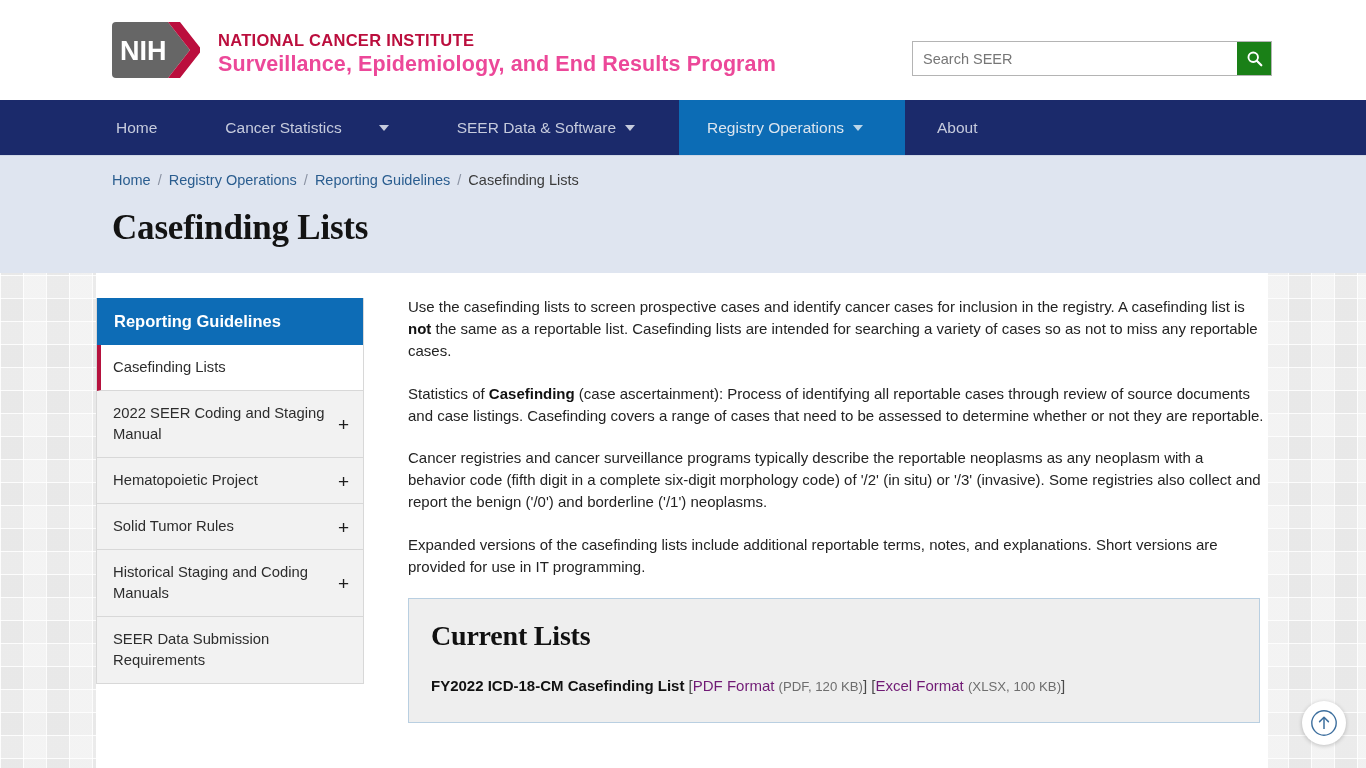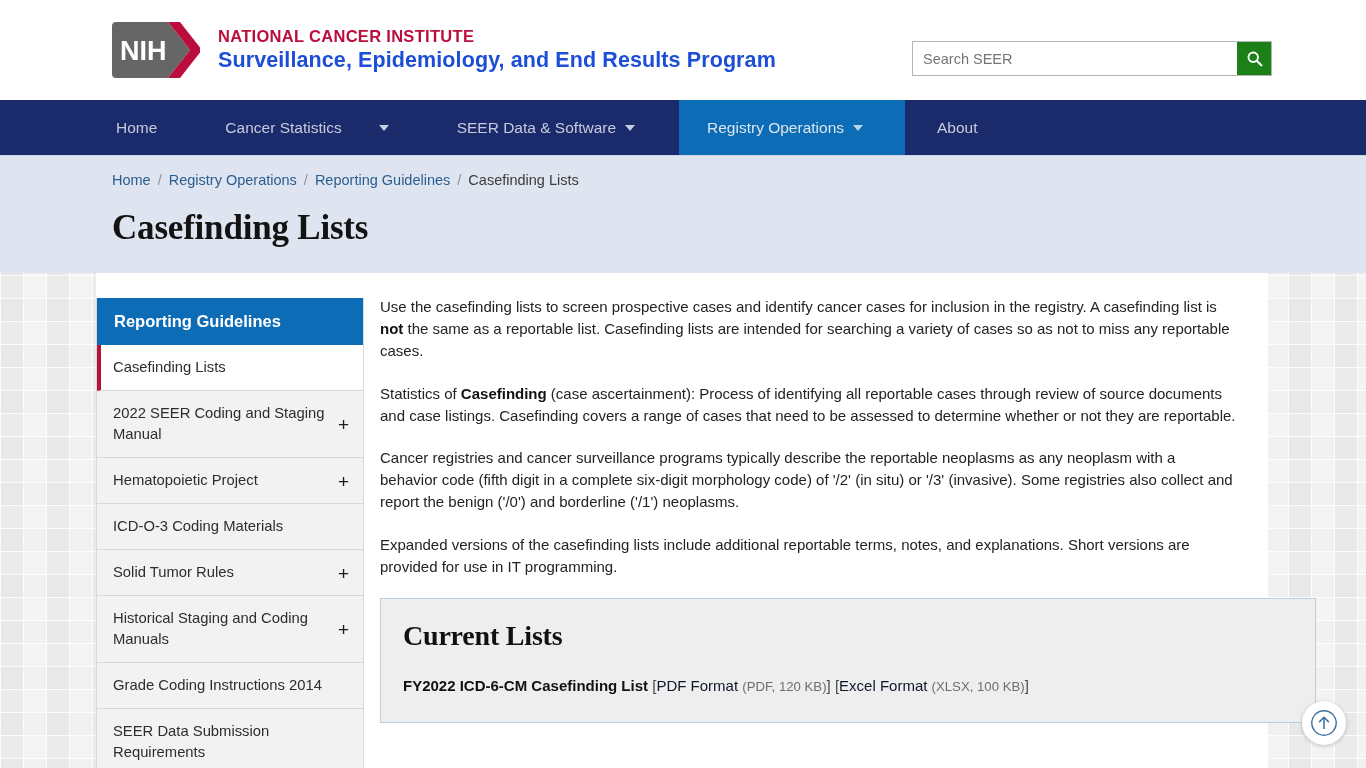--- a/index.html
+++ b/index.html
@@ -28,33 +28,33 @@
   
   .masthead {
     position: relative;
     height: 100px;
     background: #ffffff;
     z-index: 5;
   }
   .brand {
     position: absolute;
     left: 112px; top: 22px;
-    display: flex; align-items: center;
+    display: flex; align-items: flex-end;
   }
   .nih-logo { width: 88px; height: 56px; display: block; }
   .brand-text { margin-left: 18px; }
   .brand-line1 {
     color: #bb0e3d;
     font-weight: bold;
     font-size: 16.5px;
     letter-spacing: .3px;
     line-height: 20px;
   }
   .brand-line2 {
-    color: #1d4ed8;
+    color: #ec4899;
     font-weight: bold;
     font-size: 21.5px;
     line-height: 28px;
     letter-spacing: .1px;
   }
 
   .search-wrap {
     position: absolute;
     right: 94px; top: 41px;
     width: 360px; height: 35px;
@@ -207,54 +207,54 @@
     transform: translateY(-50%);
     font-size: 19px;
     line-height: 1;
     color: #1d1d1d;
     font-weight: 500;
   }
 
   
   .article {
     position: absolute;
-    left: 284px; top: 28px;
+    left: 312px; top: 28px;
     width: 856px;
   }
   .article p {
     font-size: 15px;
     line-height: 22.2px;
     color: #232323;
     margin-bottom: 20px;
   }
   .article p b, .article p strong { font-weight: bold; color: #111; }
 
   .callout {
     margin-top: 2px;
     background: #eeeeee;
     border: 1px solid #b9cfe1;
     padding: 21px 22px 24px 22px;
-    width: 936px;
+    width: 852px;
   }
   .callout h2 {
     font-family: "Liberation Serif", serif;
     font-weight: bold;
     font-size: 28px;
     color: #111;
     margin-bottom: 23px;
     letter-spacing: -.2px;
   }
   .callout .list-line {
     font-size: 15px;
     line-height: 22px;
     color: #232323;
   }
   .callout .list-title { font-weight: bold; color: #111; }
   .callout a {
-    color: #0f172a;
+    color: #701a75;
     text-decoration: none;
     cursor: pointer;
   }
   .callout .meta { color: #6e6e6e; font-size: 13.2px; }
   .callout .brk { color: #4a4a4a; }
   .callout .dates { font-size: 15px; color: #232323; }
 
   
   .to-top {
     position: absolute;
@@ -353,37 +353,31 @@
     <div class="side-item">
       <span>2022 SEER Coding and Staging Manual</span>
       <span class="plus">+</span>
     </div>
 
     <div class="side-item">
       <span>Hematopoietic Project</span>
       <span class="plus">+</span>
     </div>
 
-    <div class="side-item">
-      <span>ICD-O-3 Coding Materials</span>
-    </div>
 
     <div class="side-item">
       <span>Solid Tumor Rules</span>
       <span class="plus">+</span>
     </div>
 
     <div class="side-item">
       <span>Historical Staging and Coding Manuals</span>
       <span class="plus">+</span>
     </div>
 
-    <div class="side-item">
-      <span>Grade Coding Instructions 2014</span>
-    </div>
 
     <div class="side-item">
       <span>SEER Data Submission Requirements</span>
     </div>
 
   </aside>
 
   <main class="article">
     <p>
       <span>Use the casefinding lists to screen prospective cases and identify cancer cases for inclusion in the registry. A casefinding list is </span><b>not</b><span> the same as a reportable list. Casefinding lists are intended for searching a variety of cases so as not to miss any reportable cases.</span>
@@ -394,21 +388,21 @@
     </p>
 
     <p>Cancer registries and cancer surveillance programs typically describe the reportable neoplasms as any neoplasm with a behavior code (fifth digit in a complete six-digit morphology code) of '/2' (in situ) or '/3' (invasive). Some registries also collect and report the benign ('/0') and borderline ('/1') neoplasms.</p>
 
     <p>Expanded versions of the casefinding lists include additional reportable terms, notes, and explanations. Short versions are provided for use in IT programming.</p>
 
     <section class="callout">
       <h2>Current Lists</h2>
 
       <div class="list-line">
-        <span class="list-title">FY2022 ICD-6-CM Casefinding List</span>
+        <span class="list-title">FY2022 ICD-18-CM Casefinding List</span>
         <span class="brk">[</span><a>PDF Format</a>
         <span class="meta">(PDF, 120 KB)</span><span class="brk">]</span>
         <span class="brk">[</span><a>Excel Format</a>
         <span class="meta">(XLSX, 100 KB)</span><span class="brk">]</span>
       </div>
     </section>
   </main>
 </div>
 
 <div class="to-top">

